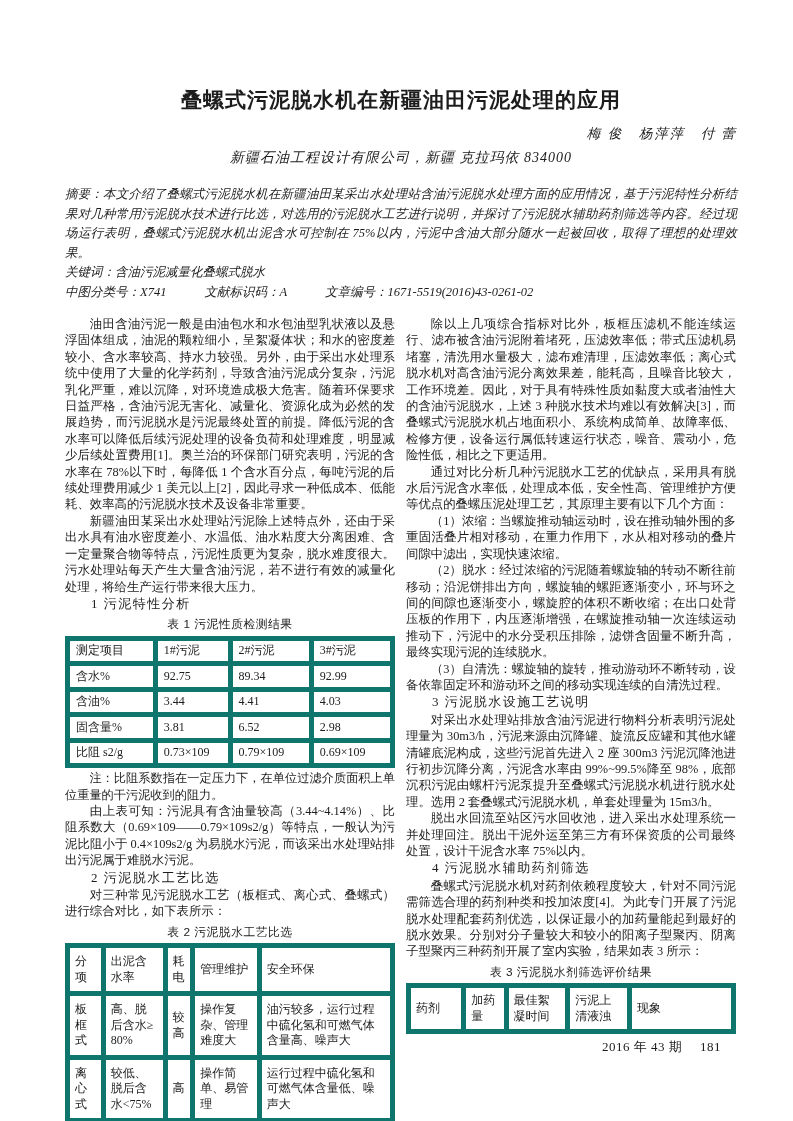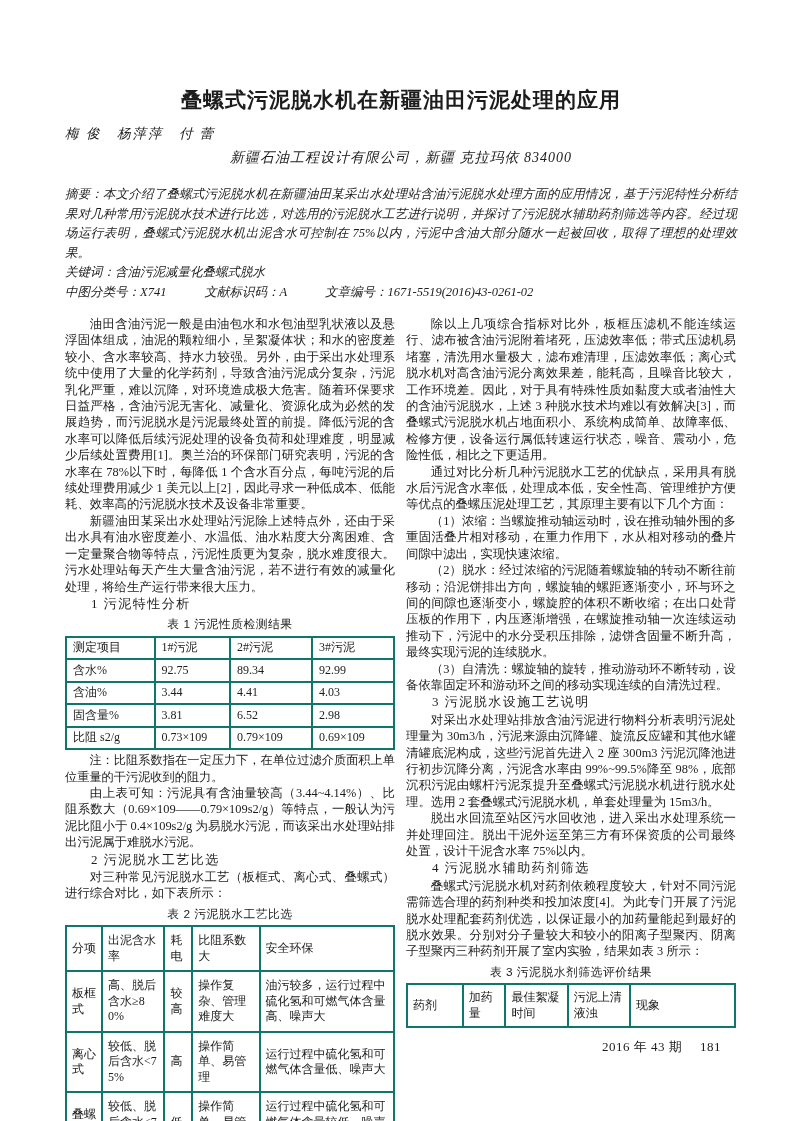--- a/index.html
+++ b/index.html
@@ -15,21 +15,21 @@
   }
   .title{
     margin:86px 0 0 0;
     text-align:center;
     font-size:21px;
     font-weight:700;
     letter-spacing:1px;
   }
   .authors{
     margin-top:11px;
-    text-align:left;
+    text-align:right;
     font-size:13.5px;
     font-style:italic;
     letter-spacing:2px;
   }
   .affiliation{
     margin-top:6px;
     text-align:center;
     font-size:14px;
     font-style:italic;
     letter-spacing:1px;
@@ -72,21 +72,21 @@
   }
   table.tbl{
     width:100%;
     border-collapse:collapse;
     border:1.5px solid #222;
     font-size:12px;
     line-height:15.5px;
     table-layout:fixed;
   }
   table.tbl td{
-    border:2px solid #0f766e;
+    border:5px solid #0f766e;
     padding:2.5px 6px;
     text-align:left;
     vertical-align:middle;
     word-break:break-all;
   }
   table.t2 td{padding:6px 5px;}
   table.t3 td{padding:5px 5px;}
   .note{
     margin:2px 0 0 0;
     text-indent:2em;
@@ -177,21 +177,21 @@
             <col style="width:19%">
             <col style="width:8.5%">
             <col style="width:20.5%">
             <col style="width:41%">
           </colgroup>
         <tbody>
             <tr>
           <td>分项</td>
           <td>出泥含水率</td>
           <td>耗电</td>
-          <td>比阻系数大</td>
+          <td>管理维护</td>
           <td>安全环保</td>
         </tr>
         <tr>
           <td>板框式</td>
           <td>高、脱后含水≥80%</td>
           <td>较高</td>
           <td>操作复杂、管理难度大</td>
           <td>油污较多，运行过程中硫化氢和可燃气体含量高、噪声大</td>
         </tr>
         <tr>

